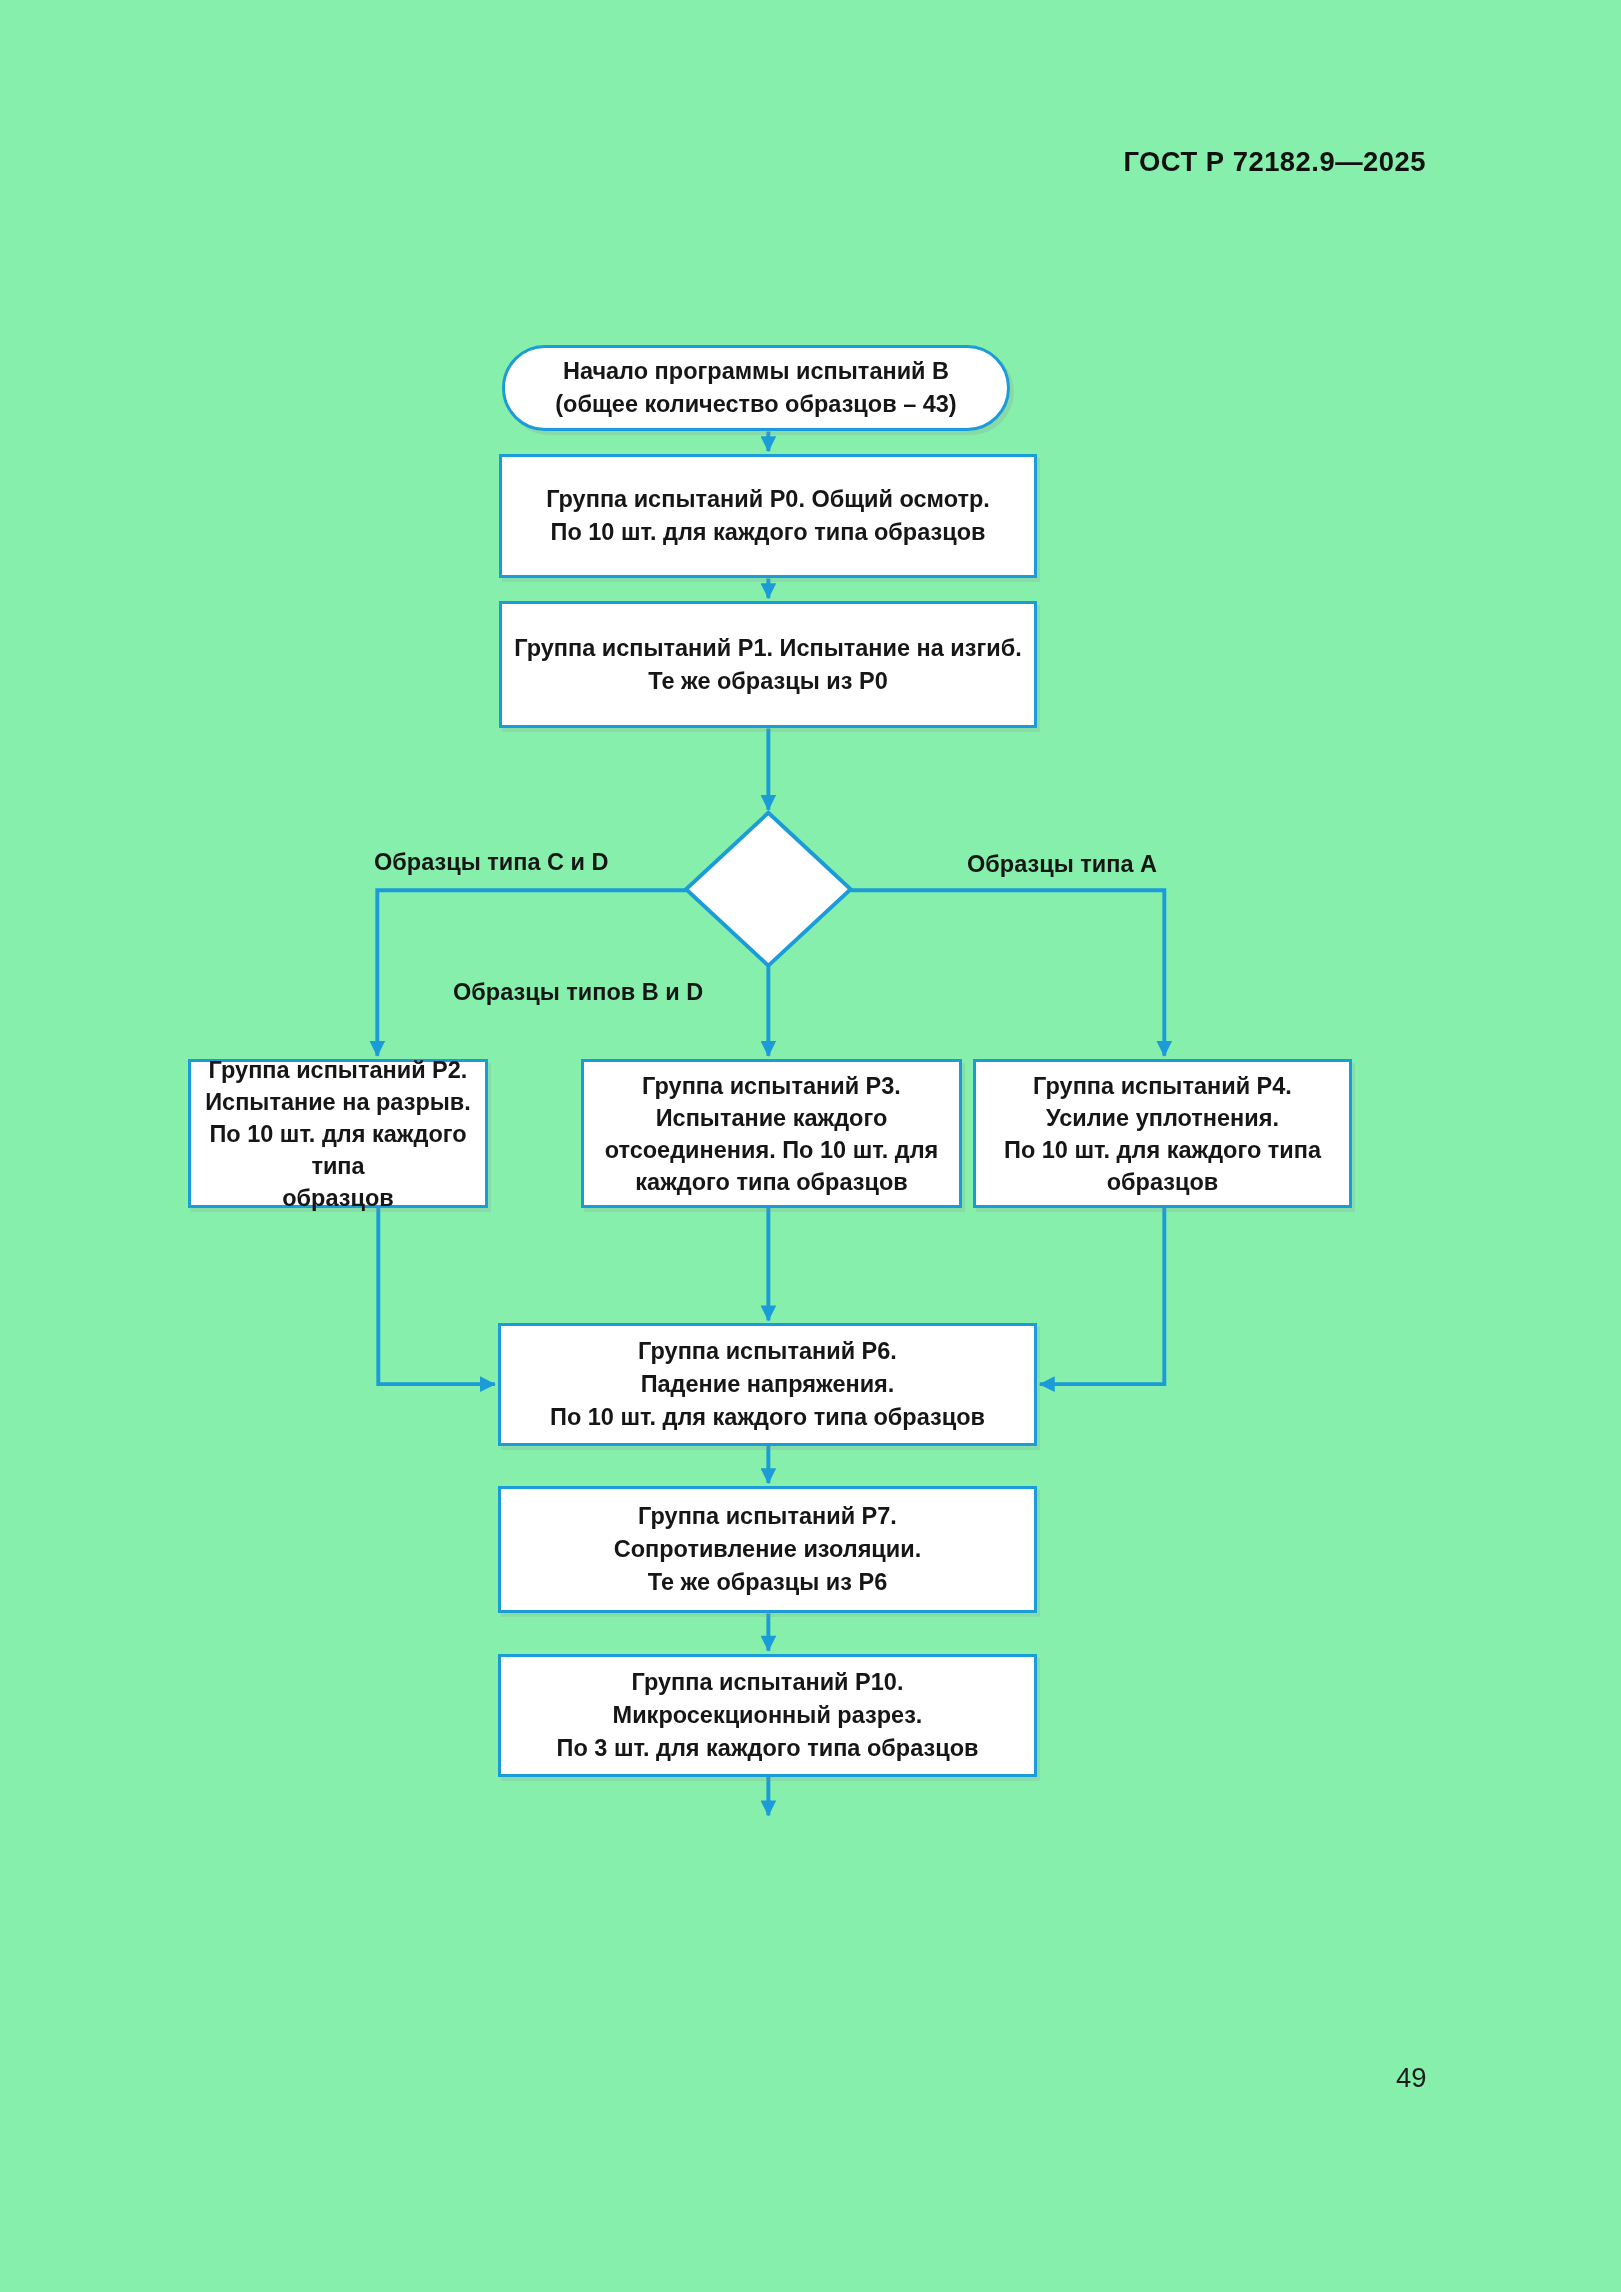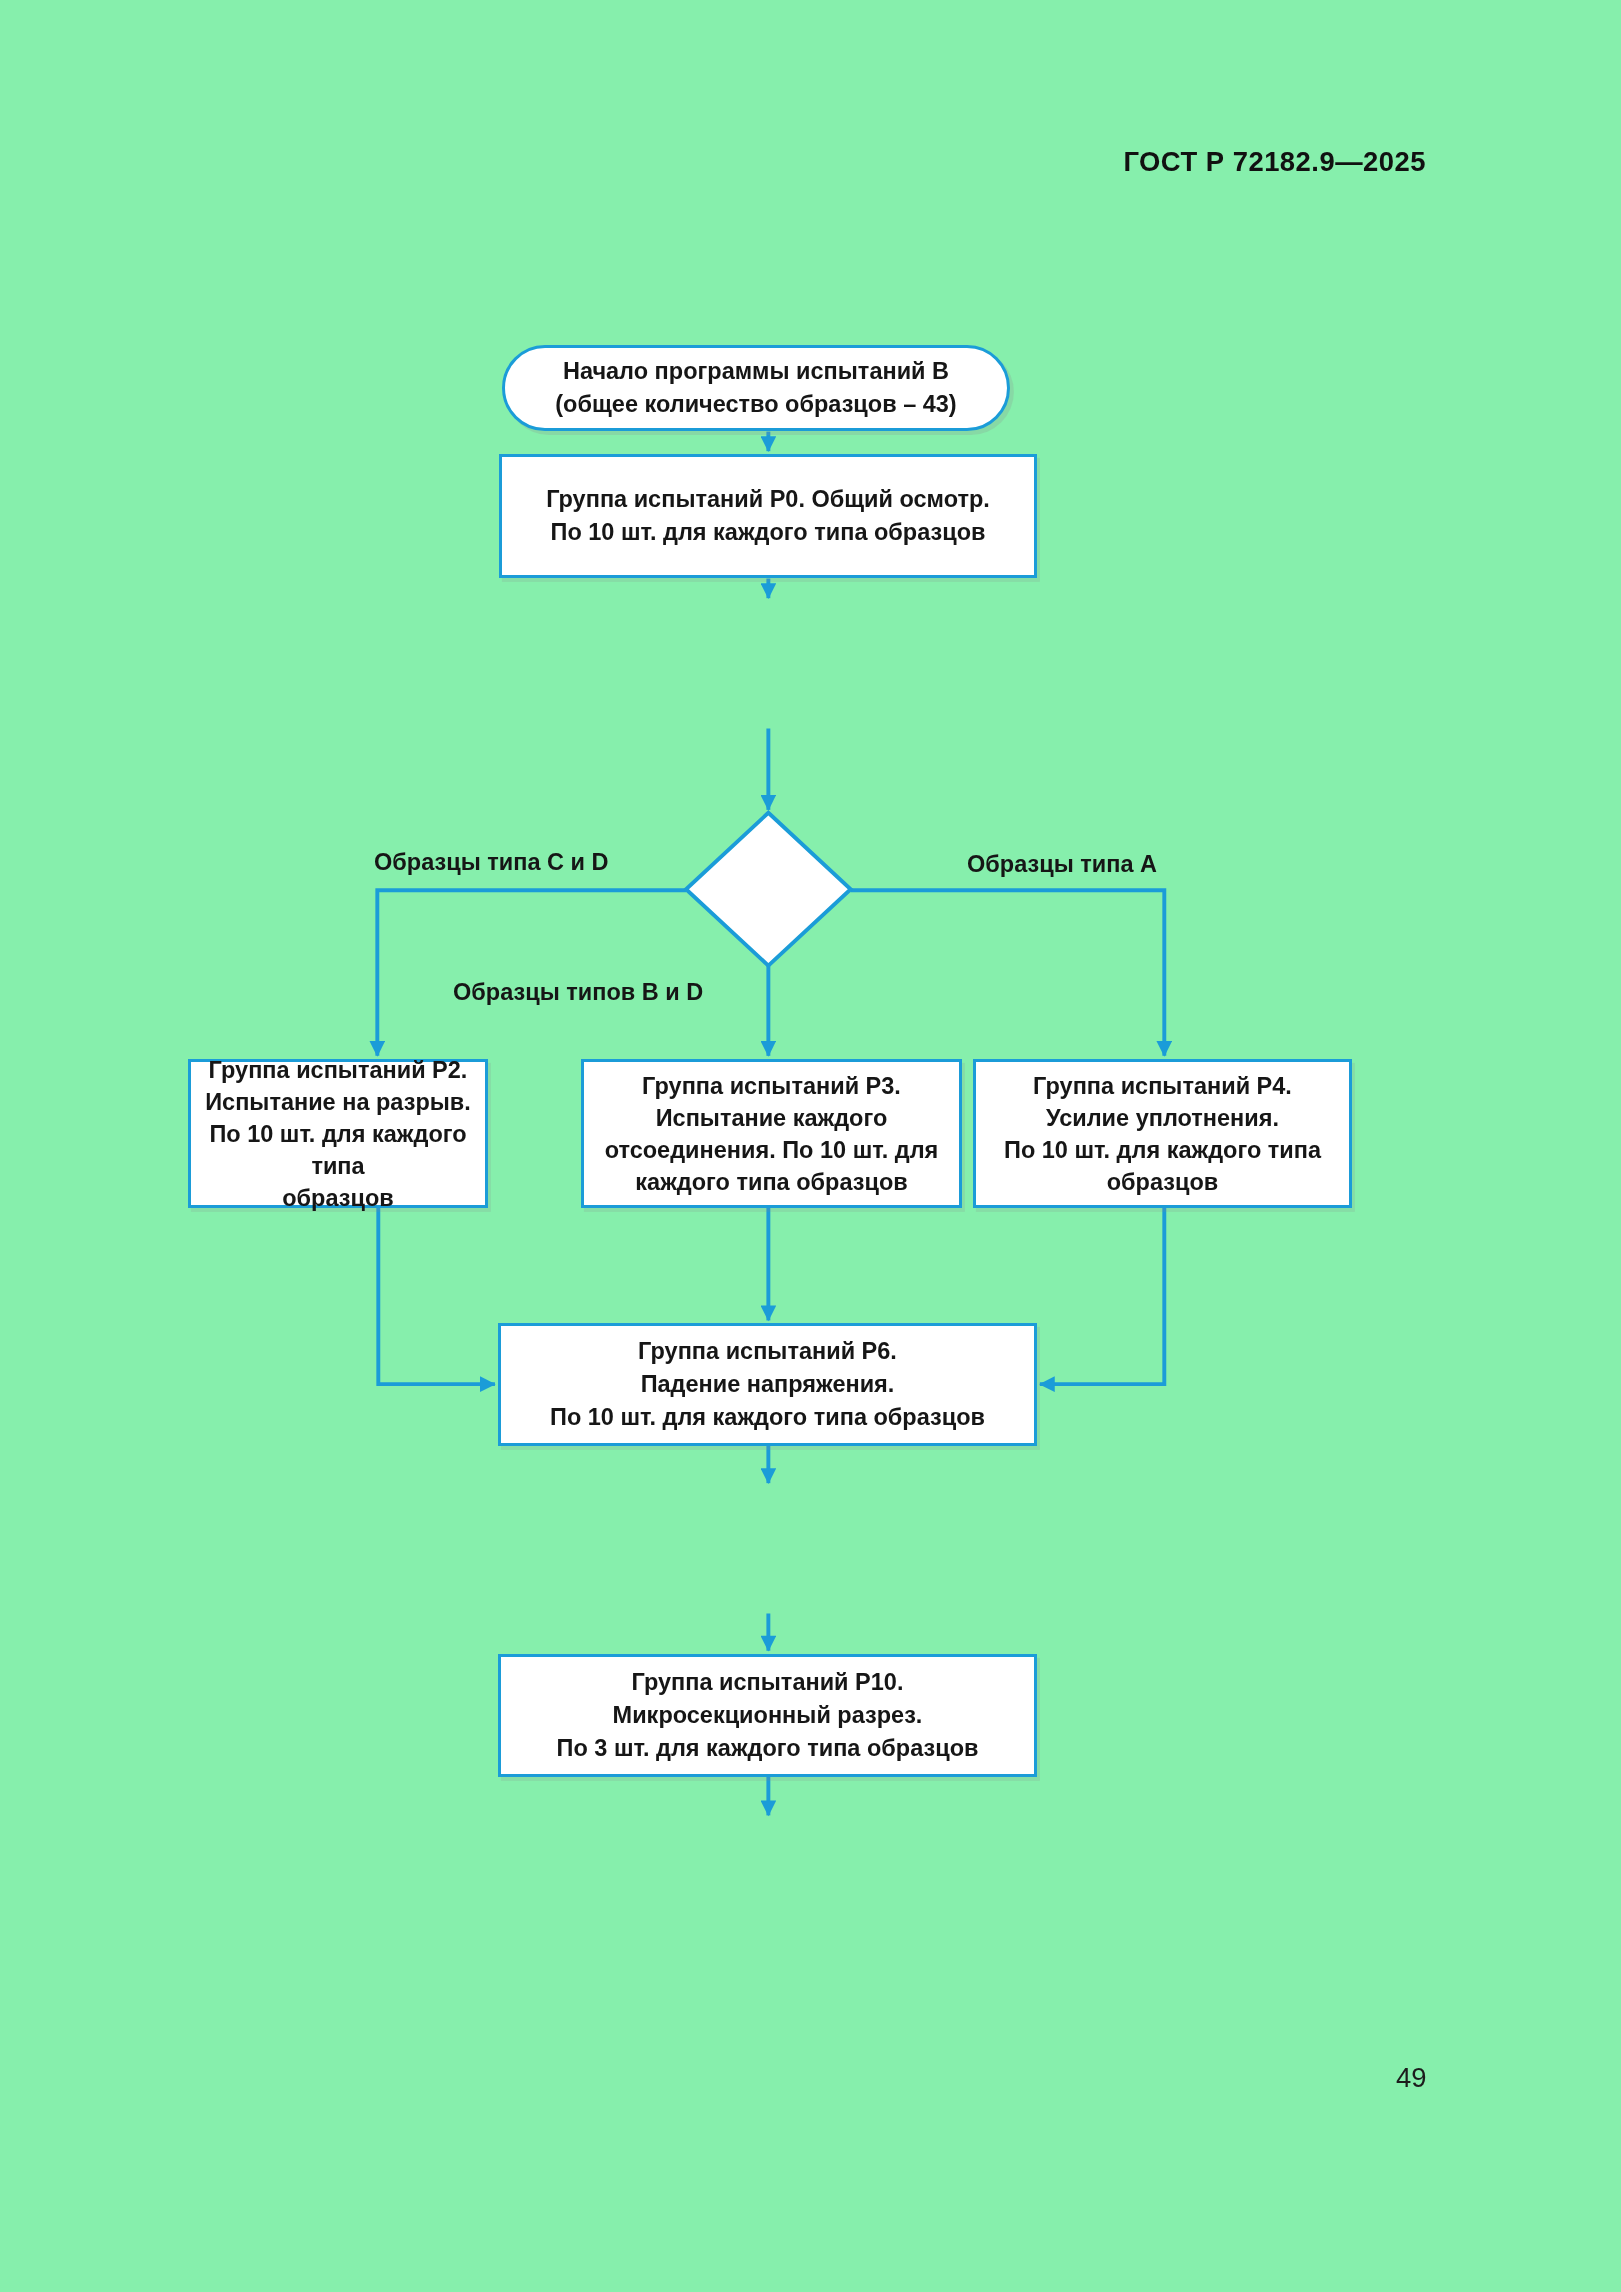--- a/index.html
+++ b/index.html
@@ -108,20 +108,24 @@
   <div class="node terminator" style="left:502px;top:345px;width:508px;height:86px;">
     <span>Начало программы испытаний В</span>
     <span>(общее количество образцов – 43)</span>
   </div>
 
   <div class="node" style="left:499px;top:454px;width:538px;height:124px;">
     <span>Группа испытаний Р0. Общий осмотр.</span>
     <span>По 10 шт. для каждого типа образцов</span>
   </div>
 
+  <div class="node" style="left:499px;top:601px;width:538px;height:127px;">
+    <span>Группа испытаний Р1. Испытание на изгиб.</span>
+    <span>Те же образцы из Р0</span>
+  </div>
 
   <div class="branch-label" style="left:374px;top:849px;">Образцы типа С и D</div>
   <div class="branch-label" style="left:967px;top:851px;">Образцы типа А</div>
   <div class="branch-label" style="left:453px;top:979px;">Образцы типов В и D</div>
 
   <div class="node" style="left:188px;top:1059px;width:300px;height:149px;line-height:32px;">
     <span>Группа испытаний Р2.</span>
     <span>Испытание на разрыв.</span>
     <span>По 10 шт. для каждого  типа</span>
     <span>образцов</span>
@@ -140,20 +144,25 @@
     <span>По 10 шт. для каждого  типа</span>
     <span>образцов</span>
   </div>
 
   <div class="node" style="left:498px;top:1323px;width:539px;height:123px;">
     <span>Группа испытаний Р6.</span>
     <span>Падение напряжения.</span>
     <span>По 10 шт. для каждого типа образцов</span>
   </div>
 
+  <div class="node" style="left:498px;top:1486px;width:539px;height:127px;">
+    <span>Группа испытаний Р7.</span>
+    <span>Сопротивление изоляции.</span>
+    <span>Те же образцы из Р6</span>
+  </div>
 
   <div class="node" style="left:498px;top:1654px;width:539px;height:123px;">
     <span>Группа испытаний Р10.</span>
     <span>Микросекционный разрез.</span>
     <span>По 3 шт. для каждого типа образцов</span>
   </div>
 
 
 
   <div class="page-number">49</div>

